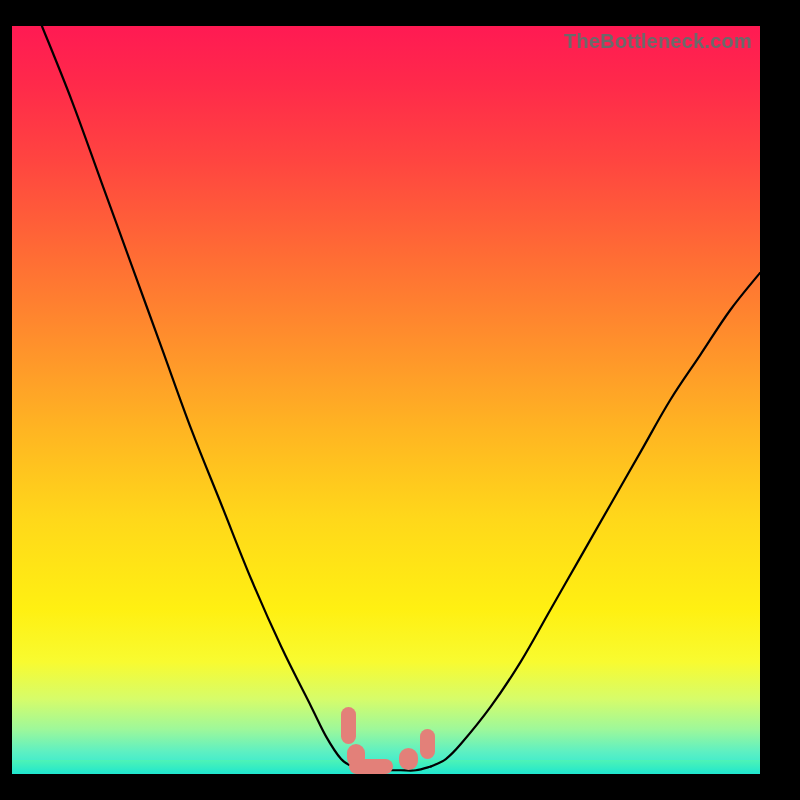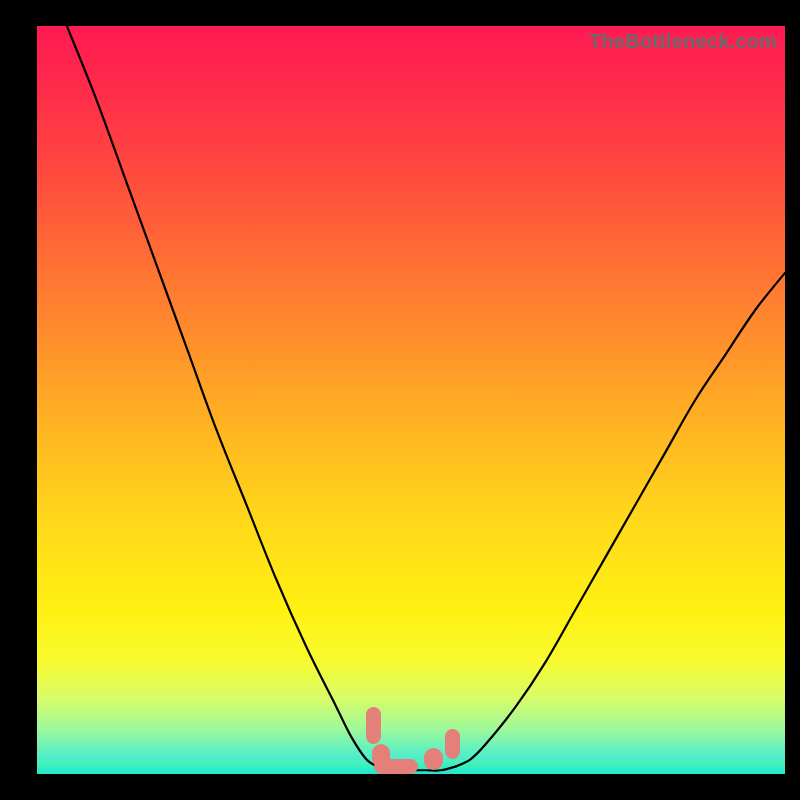--- a/index.html
+++ b/index.html
@@ -5,21 +5,21 @@
   * { margin: 0; padding: 0; box-sizing: border-box; }
   html, body { width: 800px; height: 800px; overflow: hidden; background: #000; }
   .frame {
     position: relative;
     width: 800px;
     height: 800px;
     background: #000;
   }
   .plot-area {
     position: absolute;
-    left: 37px;
+    left: 12px;
     top: 26px;
     width: 748px;
     height: 748px;
     background: linear-gradient(to bottom,
       #ff1a53 0%,
       #ff2a4a 8%,
       #ff4540 18%,
       #ff6a35 30%,
       #ff8f2c 42%,
       #ffb522 54%,

